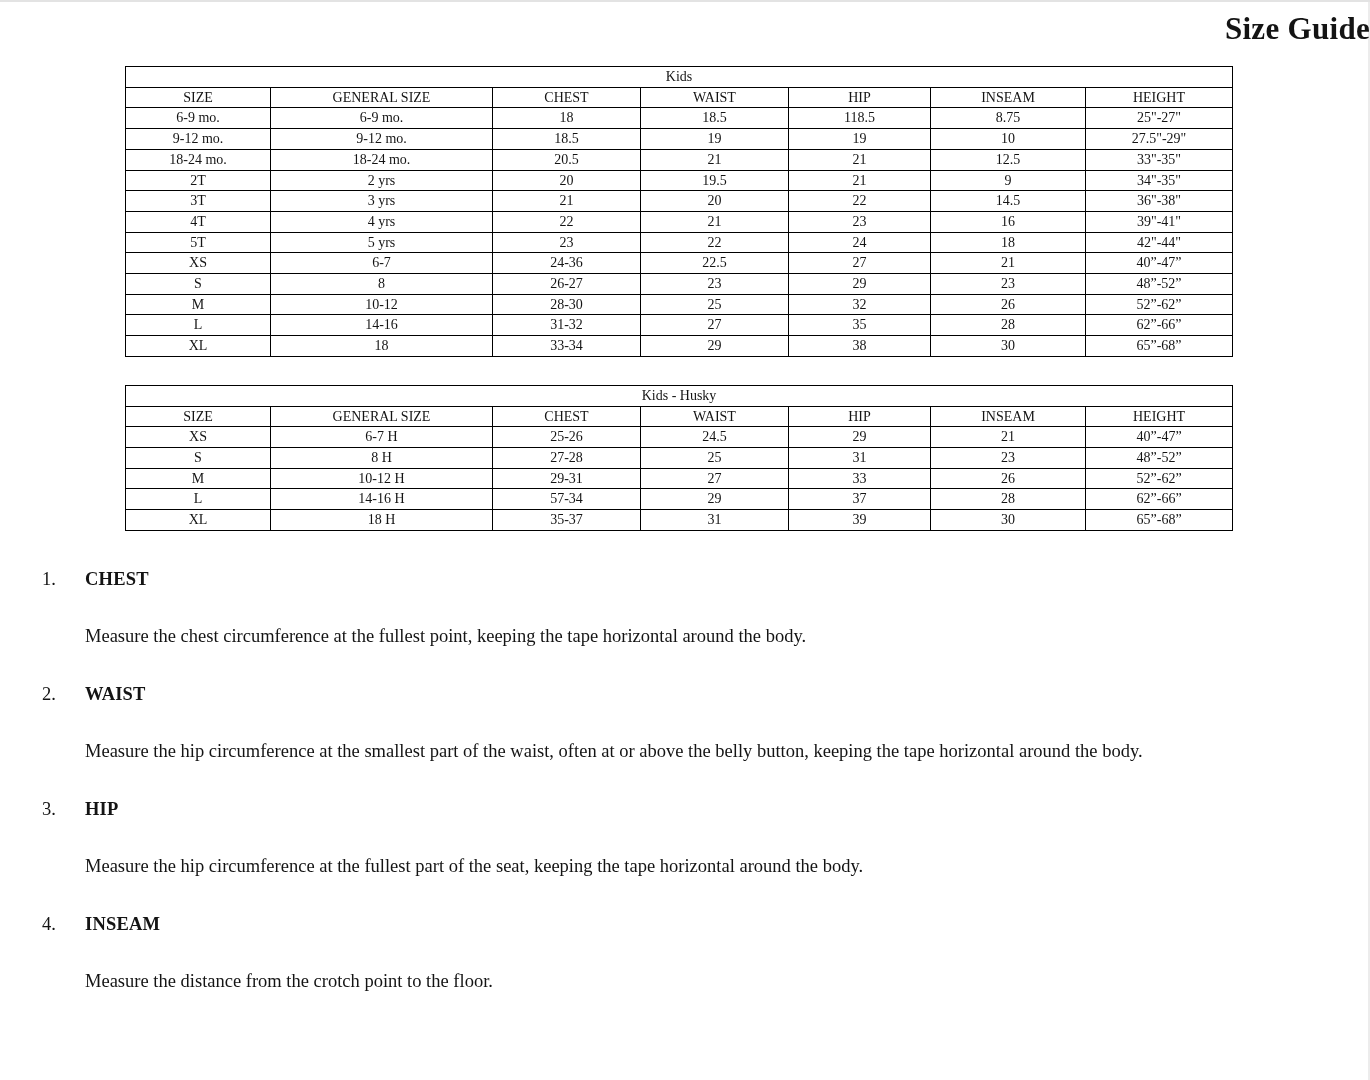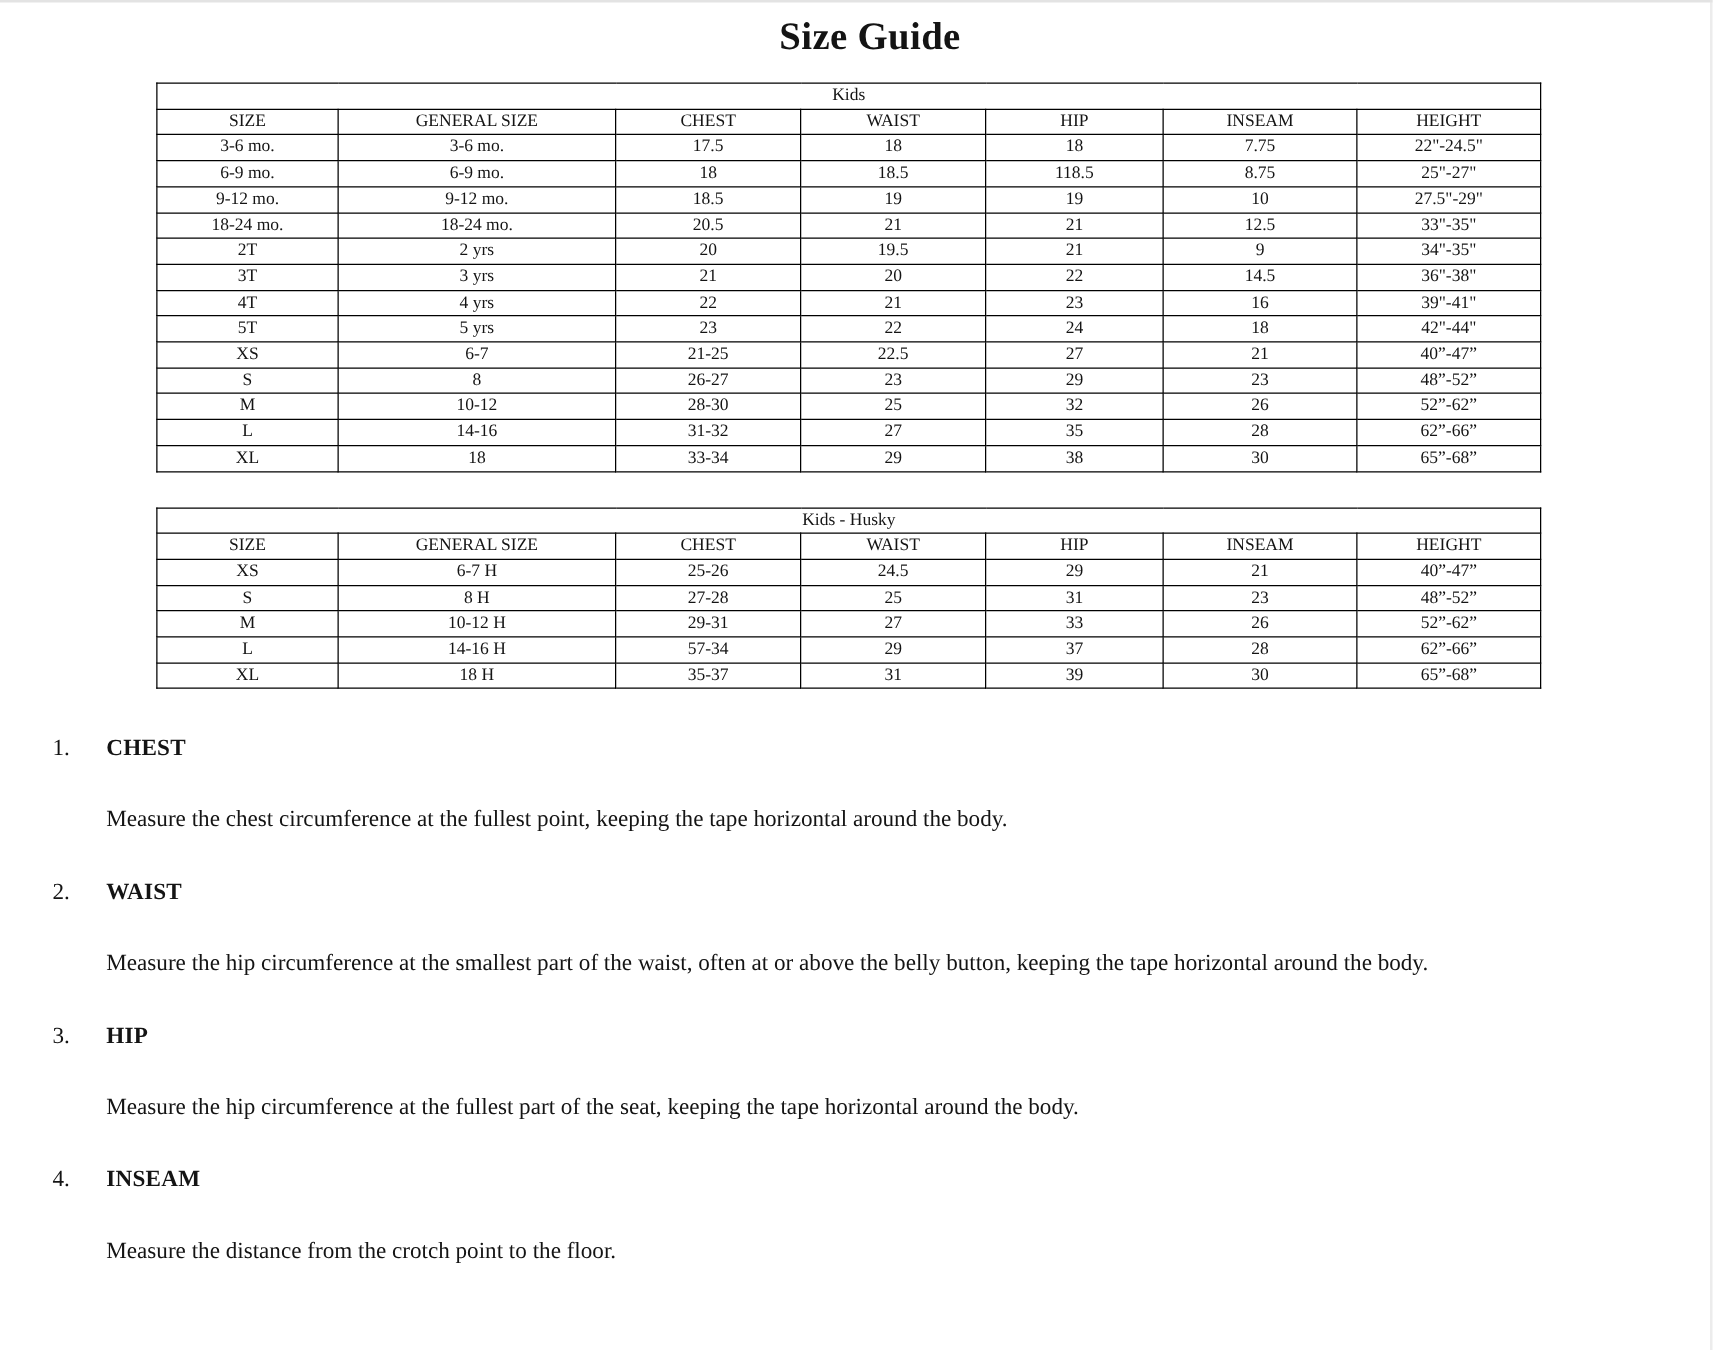--- a/index.html
+++ b/index.html
@@ -10,21 +10,21 @@
     height: 1080px;
     font-family: "Liberation Serif", "DejaVu Serif", serif;
     color: #141414;
     box-sizing: border-box;
   }
   body {
     box-shadow: inset 0 2px 0 #e3e3e3, inset -2px 0 0 #ececec;
     overflow: hidden;
   }
   .page-title {
-    text-align: center;
+    text-align: right;
     font-size: 31px;
     font-weight: bold;
     margin: 11px 0 0 22px;
     letter-spacing: 0.3px;
   }
   .tables-wrap {
     margin-left: 125px;
     width: 1107px;
   }
   table.size-table {
@@ -98,29 +98,20 @@
         <tr>
           <td>SIZE</td>
           <td>GENERAL SIZE</td>
           <td>CHEST</td>
           <td>WAIST</td>
           <td>HIP</td>
           <td>INSEAM</td>
           <td>HEIGHT</td>
         </tr>
         <tr>
-          <td>3-6 mo.</td>
-          <td>3-6 mo.</td>
-          <td>17.5</td>
-          <td>18</td>
-          <td>18</td>
-          <td>7.75</td>
-          <td>22"-24.5"</td>
-        </tr>
-        <tr>
           <td>6-9 mo.</td>
           <td>6-9 mo.</td>
           <td>18</td>
           <td>18.5</td>
           <td>118.5</td>
           <td>8.75</td>
           <td>25"-27"</td>
         </tr>
         <tr>
           <td>9-12 mo.</td>
@@ -172,21 +163,21 @@
           <td>5 yrs</td>
           <td>23</td>
           <td>22</td>
           <td>24</td>
           <td>18</td>
           <td>42"-44"</td>
         </tr>
         <tr>
           <td>XS</td>
           <td>6-7</td>
-          <td>21-25</td>
+          <td>24-36</td>
           <td>22.5</td>
           <td>27</td>
           <td>21</td>
           <td>40”-47”</td>
         </tr>
         <tr>
           <td>S</td>
           <td>8</td>
           <td>26-27</td>
           <td>23</td>

